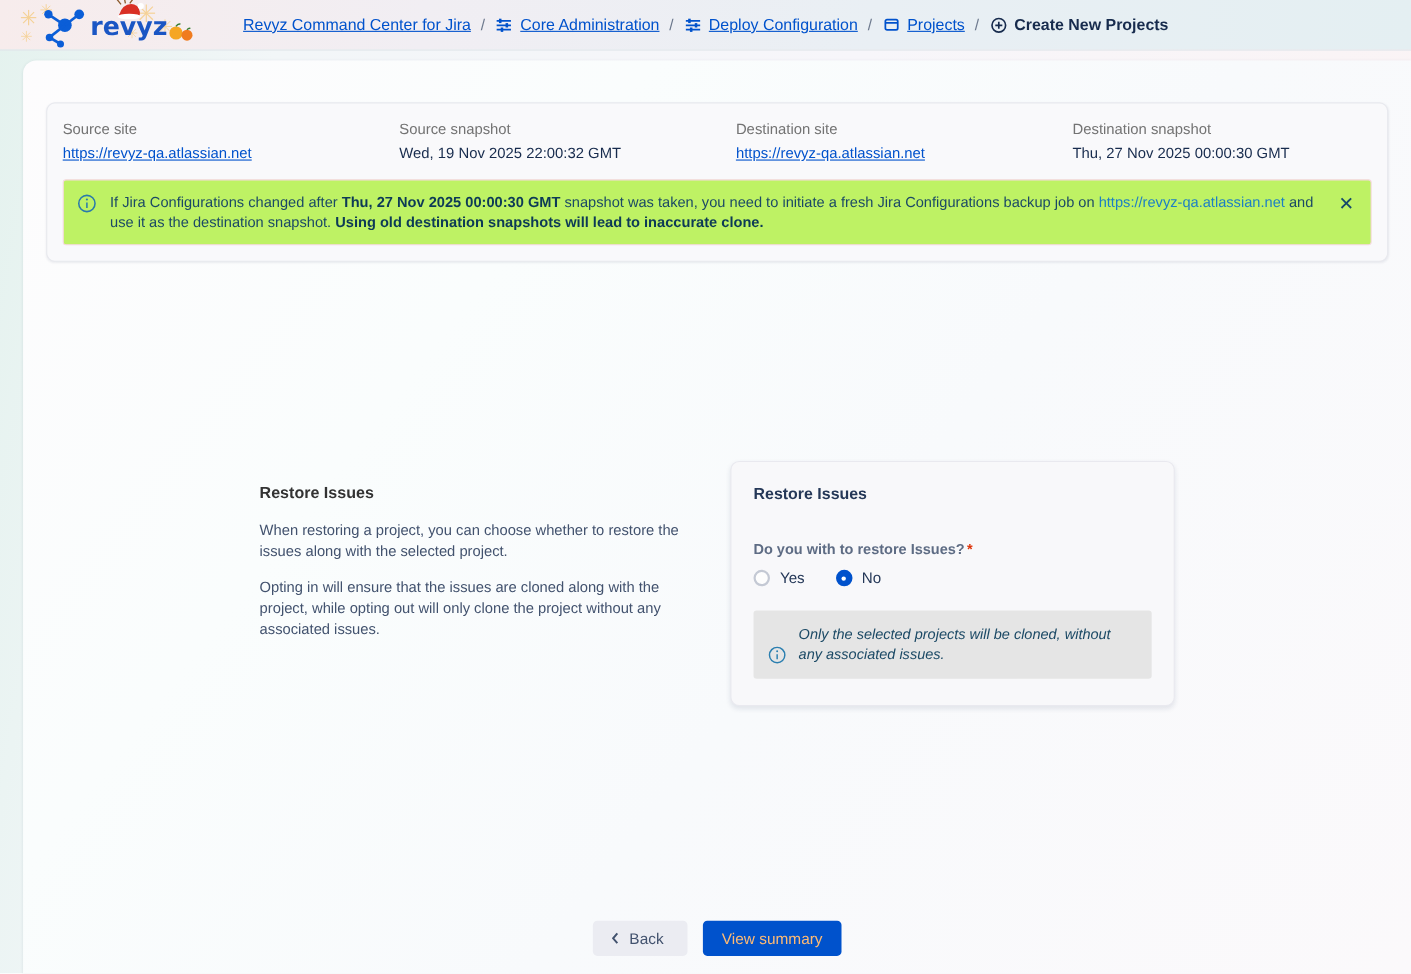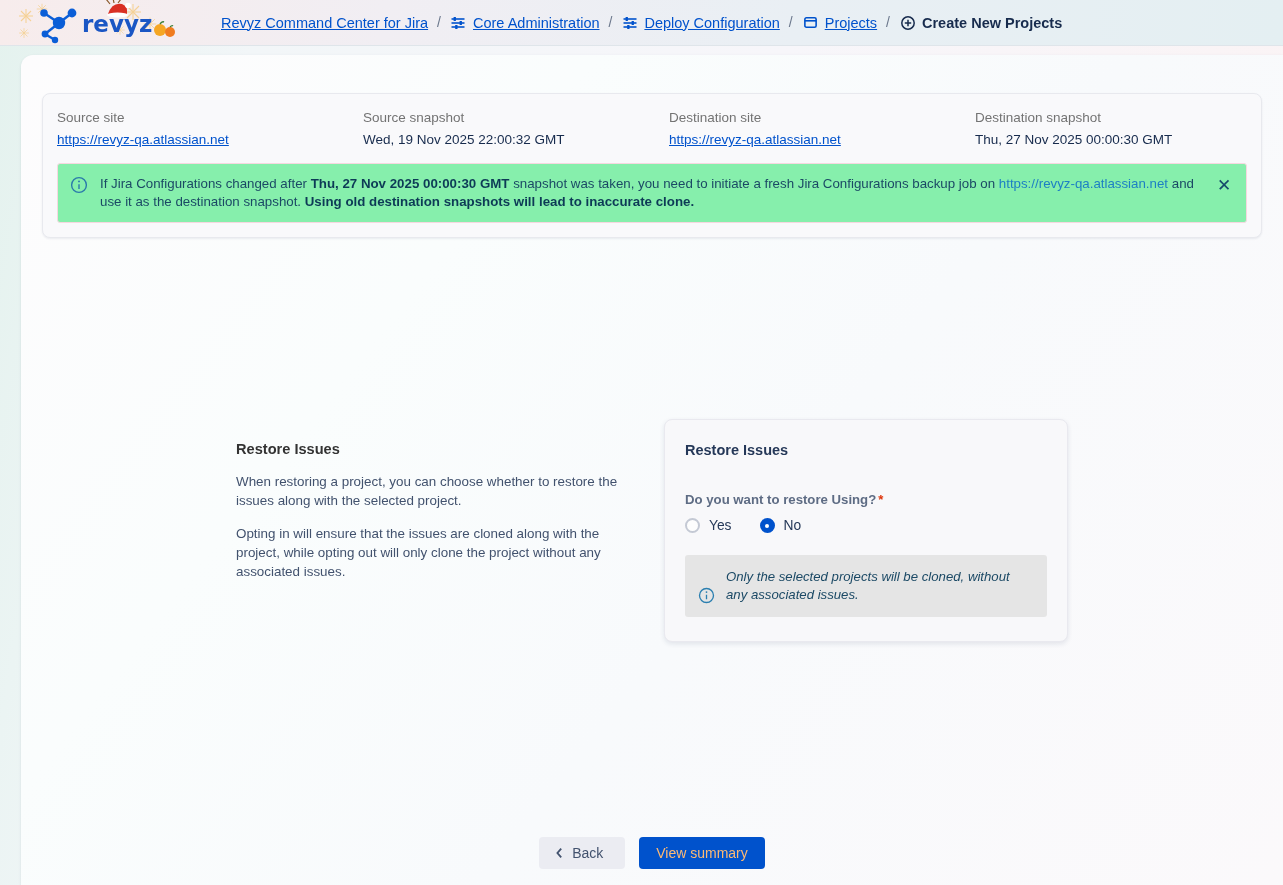--- a/index.html
+++ b/index.html
@@ -117,21 +117,21 @@
   .meta-value.link {
     color: #0052cc;
     text-decoration: underline;
     cursor: pointer;
   }
 
   
   .banner {
     display: flex;
     align-items: flex-start;
-    background: #86efac;
+    background: #bef264;
     border: 1px solid #f6d8e0;
     border-radius: 3px;
     padding: 11px 12px 11px 12px;
     margin-top: 2px;
   }
   .banner-icon {
     flex: 0 0 18px;
     width: 18px; height: 18px;
     color: #2a7aab;
     margin-right: 12px;
@@ -494,21 +494,21 @@
       <div class="desc-panel">
         <h2 class="desc-title">Restore Issues</h2>
         <p class="desc-para">When restoring a project, you can choose whether to restore the issues along with the selected project.</p>
         <p class="desc-para">Opting in will ensure that the issues are cloned along with the project, while opting out will only clone the project without any associated issues.</p>
       </div>
 
       <div class="form-card">
         <h3 class="form-card-title">Restore Issues</h3>
 
         <div class="field-label">
-          <span>Do you want to restore Using?</span><span class="req-star">*</span>
+          <span>Do you with to restore Issues?</span><span class="req-star">*</span>
         </div>
 
         <div class="radio-row">
           <label class="radio-opt">
             <span class="radio-mark"></span>
             <span class="radio-text">Yes</span>
           </label>
           <label class="radio-opt selected">
             <span class="radio-mark"></span>
             <span class="radio-text">No</span>

